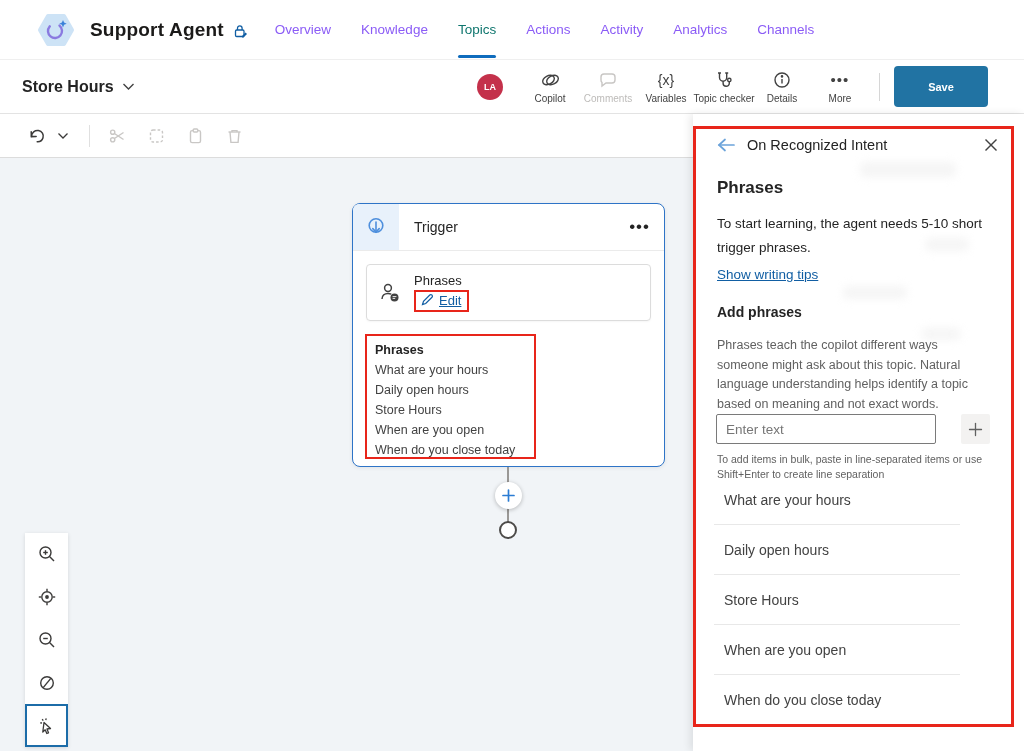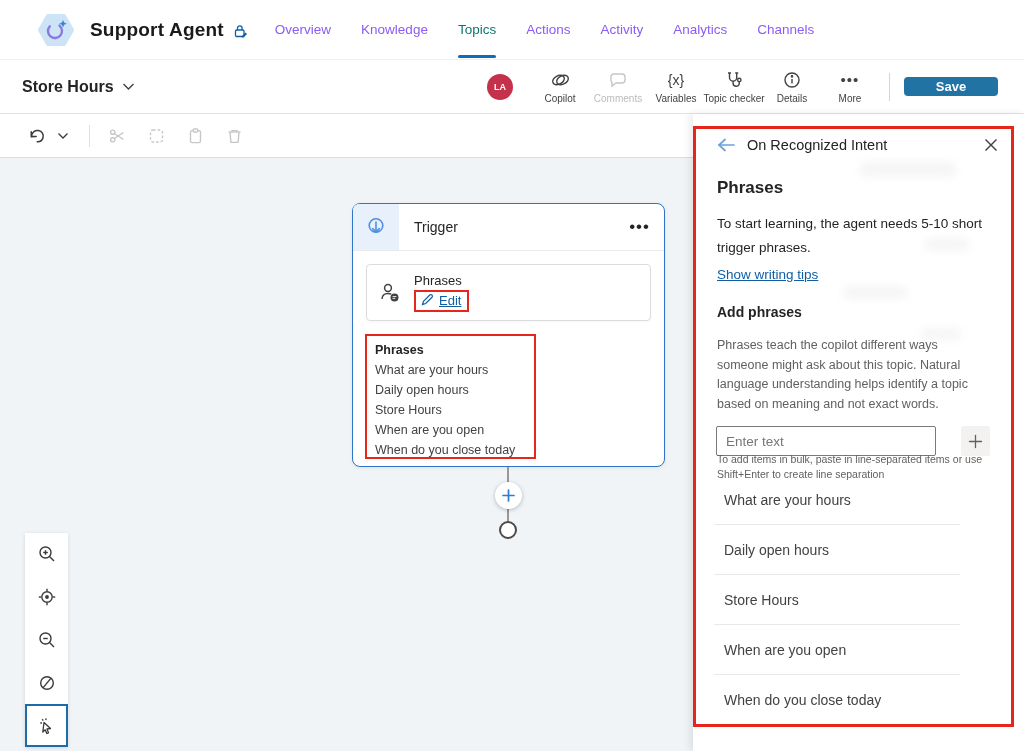--- a/index.html
+++ b/index.html
@@ -27,22 +27,22 @@
     align-items:center; gap:8px; }
   .spacer { flex:1; }
   .avatar { width:26px; height:26px; border-radius:50%; background:#c4314b; color:#fff;
     font-size:9px; font-weight:bold; display:flex; align-items:center; justify-content:center;
     margin-right:18px; }
   .tool-btn { width:58px; display:flex; flex-direction:column; align-items:center; gap:3px;
     color:#424242; cursor:pointer; }
   .tool-btn .lbl { font-size:10px; white-space:nowrap; }
   .tool-btn.disabled { color:#bdbbb9; }
   .vdiv { width:1px; height:28px; background:#d6d6d6; margin:0 14px 0 10px; }
-  .save-btn { background:#2173a3; color:#fff; font-size:13px; font-weight:bold;
-    border:none; border-radius:4px; width:94px; height:19px; cursor:pointer; margin-right:10px; }
+  .save-btn { background:#2173a3; color:#fff; font-size:11px; font-weight:bold;
+    border:none; border-radius:4px; width:94px; height:41px; cursor:pointer; margin-right:20px; }
 
   
   .main { position:relative; width:1024px; height:637px; display:flex; }
 
   
   .canvas-col { position:relative; width:693px; height:637px; background:#f1f4f7; }
   .canvas-toolbar { position:absolute; left:0; top:0; width:693px; height:44px; background:#fff;
     border-bottom:1px solid #dcdcdc; display:flex; align-items:center; padding-left:28px; }
   .ct-icon { margin-right:14px; color:#3b3a39; cursor:pointer; }
   .ct-icon.disabled { color:#c9c7c5; margin-right:20px; }
@@ -93,21 +93,21 @@
   .panel-title { font-size:14.5px; color:#242424; margin-left:11px; flex:1; }
   .close-btn { color:#424242; cursor:pointer; padding:2px; }
   .panel-h1 { position:absolute; left:24px; top:64px; font-size:17px; font-weight:bold; }
   .panel-intro { position:absolute; left:24px; top:98px; width:278px; font-size:13.5px;
     color:#242424; line-height:24px; }
   .tips-link { position:absolute; left:24px; top:153px; font-size:13.5px; color:#115ea3;
     text-decoration:underline; cursor:pointer; }
   .panel-h2 { position:absolute; left:24px; top:190px; font-size:14px; font-weight:bold; }
   .panel-desc { position:absolute; left:24px; top:222px; width:268px; font-size:12.5px;
     color:#616161; line-height:19.5px; }
-  .input-row { position:absolute; left:23px; top:312px; width:274px; display:flex; gap:25px; }
+  .input-row { position:absolute; left:23px; top:300px; width:274px; display:flex; gap:25px; }
   .phrase-input { width:234px; height:30px; border:1px solid #7a7a7a; border-radius:2px;
     font-size:13.5px; padding:0 9px; color:#242424; font-family:inherit; background:#fff; }
   .phrase-input::placeholder { color:#767676; }
   .add-phrase-btn { width:31px; height:30px; background:#f3f2f1; border:none; border-radius:2px;
     color:#616161; cursor:pointer; display:flex; align-items:center; justify-content:center; }
   .bulk-hint { position:absolute; left:24px; top:338px; width:280px; font-size:10.5px;
     color:#616161; line-height:15px; }
   .phrase-list { position:absolute; left:21px; top:361px; width:246px; }
   .phrase-item { height:50px; display:flex; align-items:center; padding-left:10px;
     font-size:14px; color:#424242; border-bottom:1px solid #e8e8e8; cursor:pointer; }

